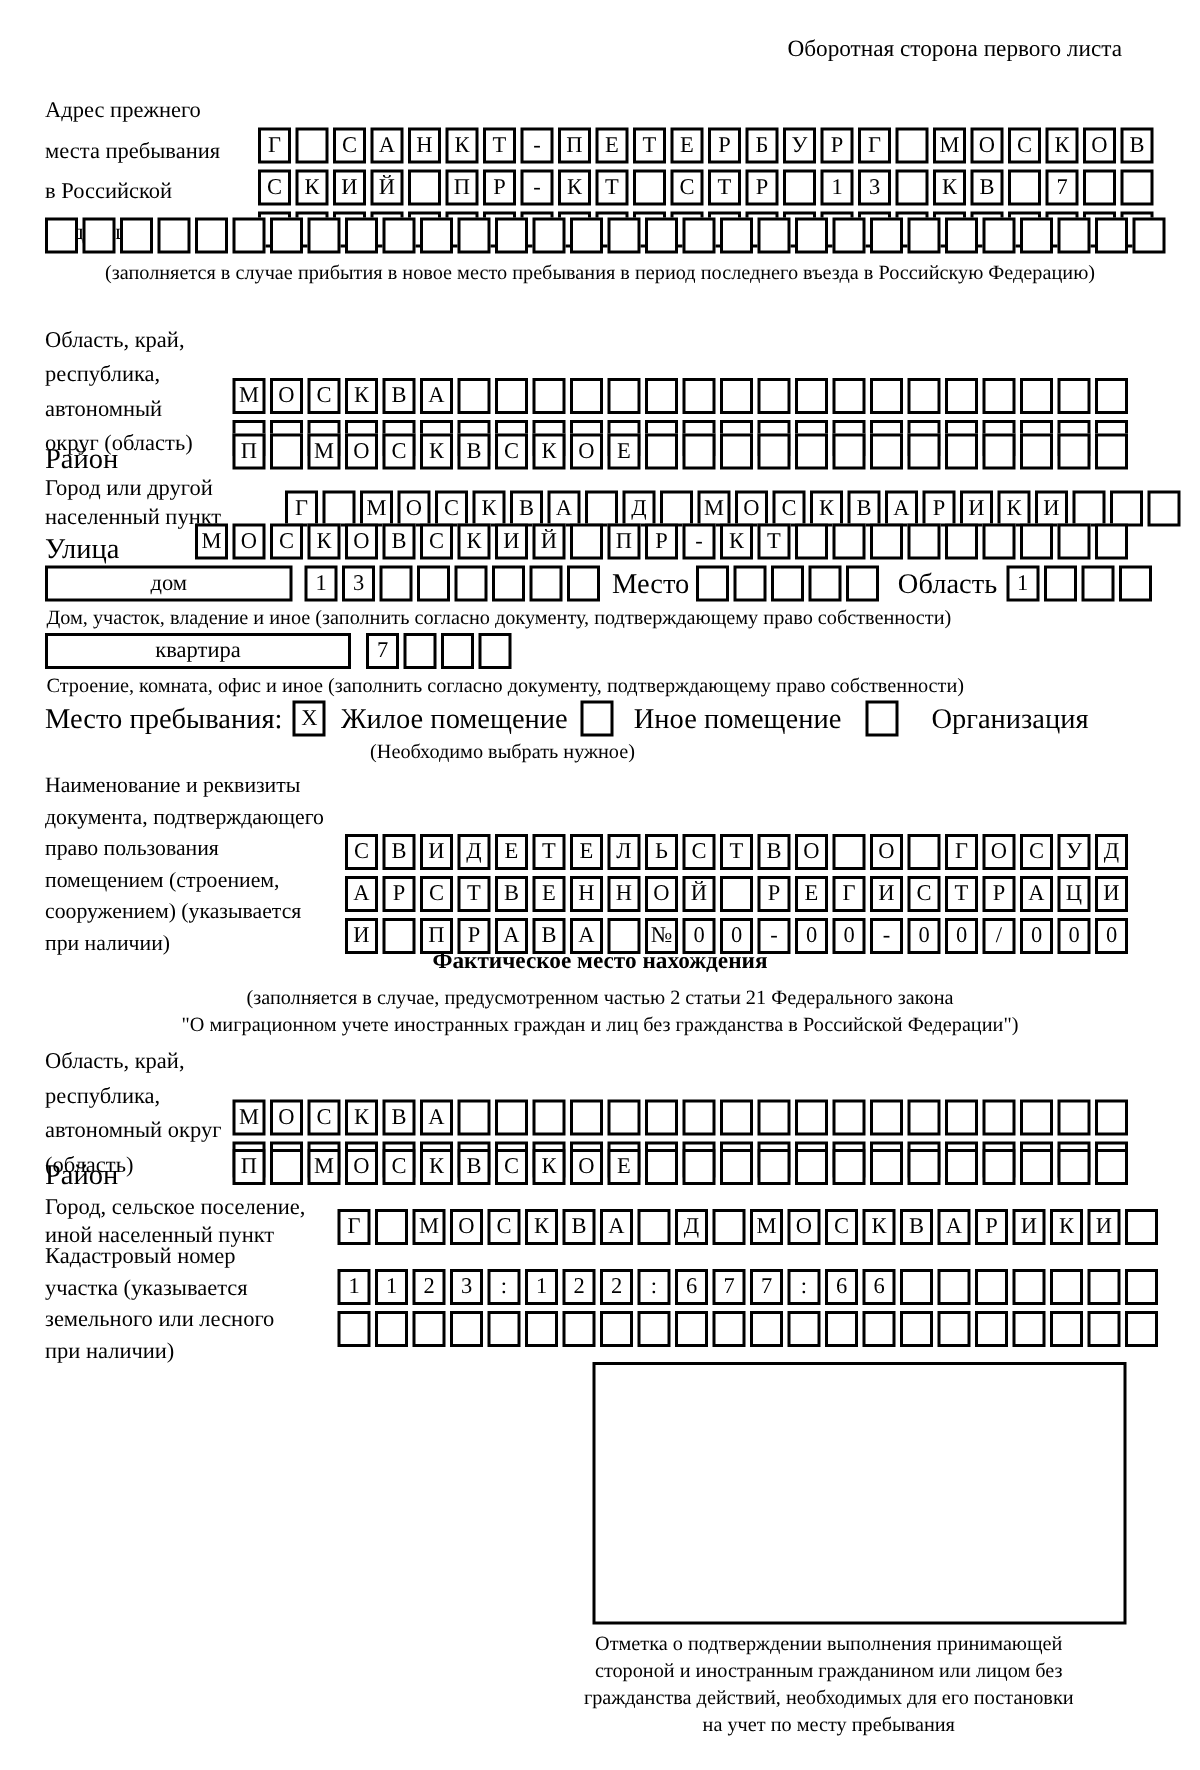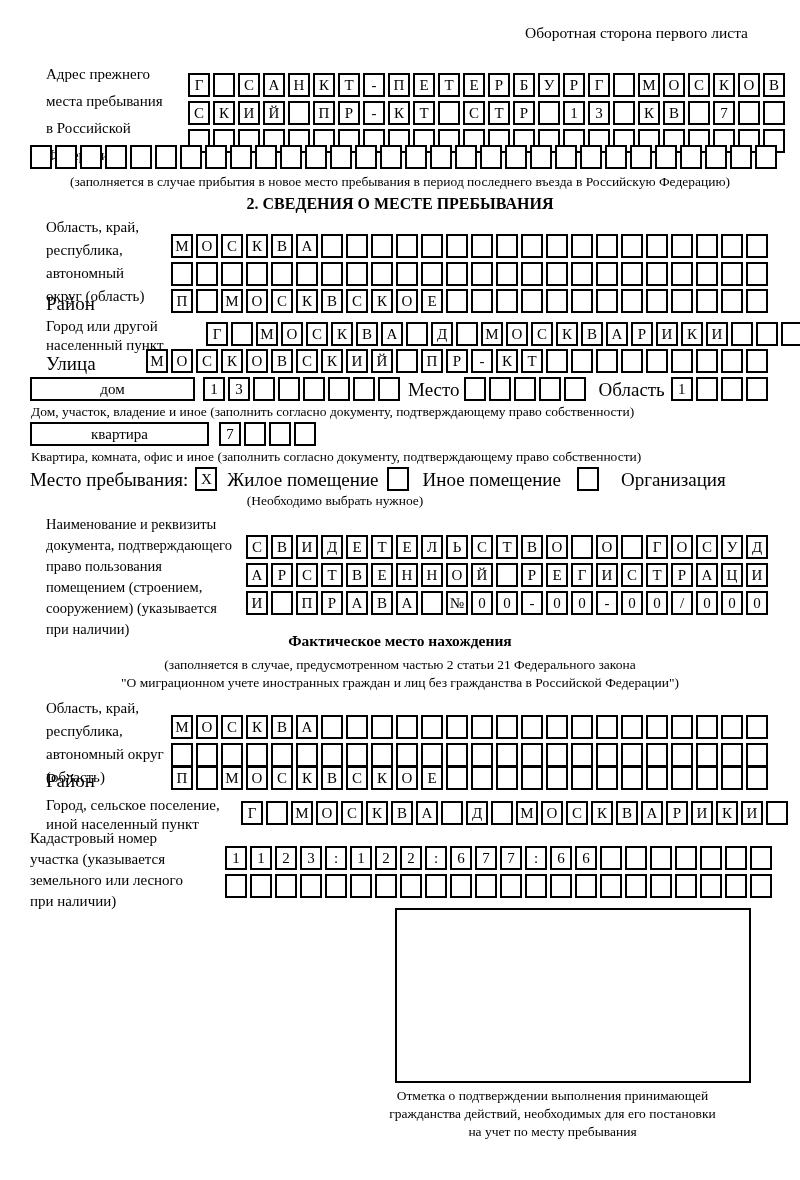--- a/index.html
+++ b/index.html
@@ -13,21 +13,21 @@
     overflow:hidden;
   }
   .abs{position:absolute;}
   .lbl{font-size:19px;line-height:21px;}
   .lbl27{font-size:15px;line-height:27px;}
   .lbl23{font-size:15px;line-height:23px;}
   .cap{font-size:13.5px;}
   .center{text-align:center;}
   .bold{font-weight:bold;}
 
-  .fieldblock{display:flex;align-items:center;margin-left:16px;}
+  .fieldblock{display:flex;align-items:flex-end;}
   .labelcol{flex:0 0 auto;}
   .rows{display:flex;flex-direction:column;}
   .boxrow{display:flex;margin-bottom:4px;}
   .cell{
     box-sizing:border-box;
     width:22px;height:24px;
     border:2px solid #000;
     margin-right:3px;
     display:flex;align-items:center;justify-content:center;
     font-size:15px;
@@ -177,21 +177,20 @@
       <div class="cell"></div>
       <div class="cell"></div>
       <div class="cell"></div>
       <div class="cell"></div>
       <div class="cell"></div>
       <div class="cell"></div>
       <div class="cell"></div>
     </div>
   <div class="abs cap center" style="top:174px;left:0;width:800px;">(заполняется в случае прибытия в новое место пребывания в период последнего въезда в Российскую Федерацию)</div>
 
-  <div class="abs center bold" style="top:195px;left:0;width:800px;font-size:16px;">2. СВЕДЕНИЯ О МЕСТЕ ПРЕБЫВАНИЯ</div>
 
   <div class="abs fieldblock" style="top:216px;left:30px;">
     <div class="labelcol lbl23" style="width:125px;">
         <div>Область, край,</div>
         <div>республика,</div>
         <div>автономный</div>
         <div>округ (область)</div>
       </div>
     <div class="rows">
       <div class="boxrow">
@@ -367,29 +366,29 @@
     <div class="boxrow" style="margin-bottom:0;">
         <div class="cell">1</div>
         <div class="cell"></div>
         <div class="cell"></div>
         <div class="cell"></div>
       </div>
   </div>
   <div class="abs cap" style="top:404px;left:31px;">Дом, участок, владение и иное (заполнить согласно документу, подтверждающему право собственности)</div>
 
   <div class="abs inline" style="top:422px;left:30px;">
-    <div class="bigcell" style="width:179px;margin-right:10px;">квартира</div>
+    <div class="bigcell" style="width:204px;margin-right:10px;">квартира</div>
     <div class="boxrow" style="margin-bottom:0;">
         <div class="cell">7</div>
         <div class="cell"></div>
         <div class="cell"></div>
         <div class="cell"></div>
       </div>
   </div>
-  <div class="abs cap" style="top:449px;left:31px;">Квартира, комната, офис и иное (заполнить согласно документу, подтверждающему право собственности)</div>
+  <div class="abs cap" style="top:449px;left:31px;">Строение, комната, офис и иное (заполнить согласно документу, подтверждающему право собственности)</div>
 
   <div class="abs inline" style="top:467px;left:30px;">
     <span class="lbl" style="margin-right:7px;">Место пребывания:</span>
     <span class="checkbox">X</span>
     <span class="lbl" style="margin:0 8px 0 10px;">Жилое помещение</span>
     <span class="checkbox"></span>
     <span class="lbl" style="margin:0 16px 0 14px;">Иное помещение</span>
     <span class="checkbox"></span>
     <span class="lbl" style="margin:0 0 0 22px;">Организация</span>
   </div>
@@ -658,17 +657,18 @@
       <div class="cell"></div>
       <div class="cell"></div>
       <div class="cell"></div>
       <div class="cell"></div>
       <div class="cell"></div>
     </div>
 
   <div class="abs stampbox" style="top:908px;left:395px;width:356px;height:175px;"></div>
   <div class="abs cap center" style="top:1087px;left:325px;width:455px;line-height:18px;">
       <div>Отметка о подтверждении выполнения принимающей</div>
+      <div>стороной и иностранным гражданином или лицом без</div>
       <div>гражданства действий, необходимых для его постановки</div>
       <div>на учет по месту пребывания</div>
     </div>
 
 </div>
 
 </body></html>

